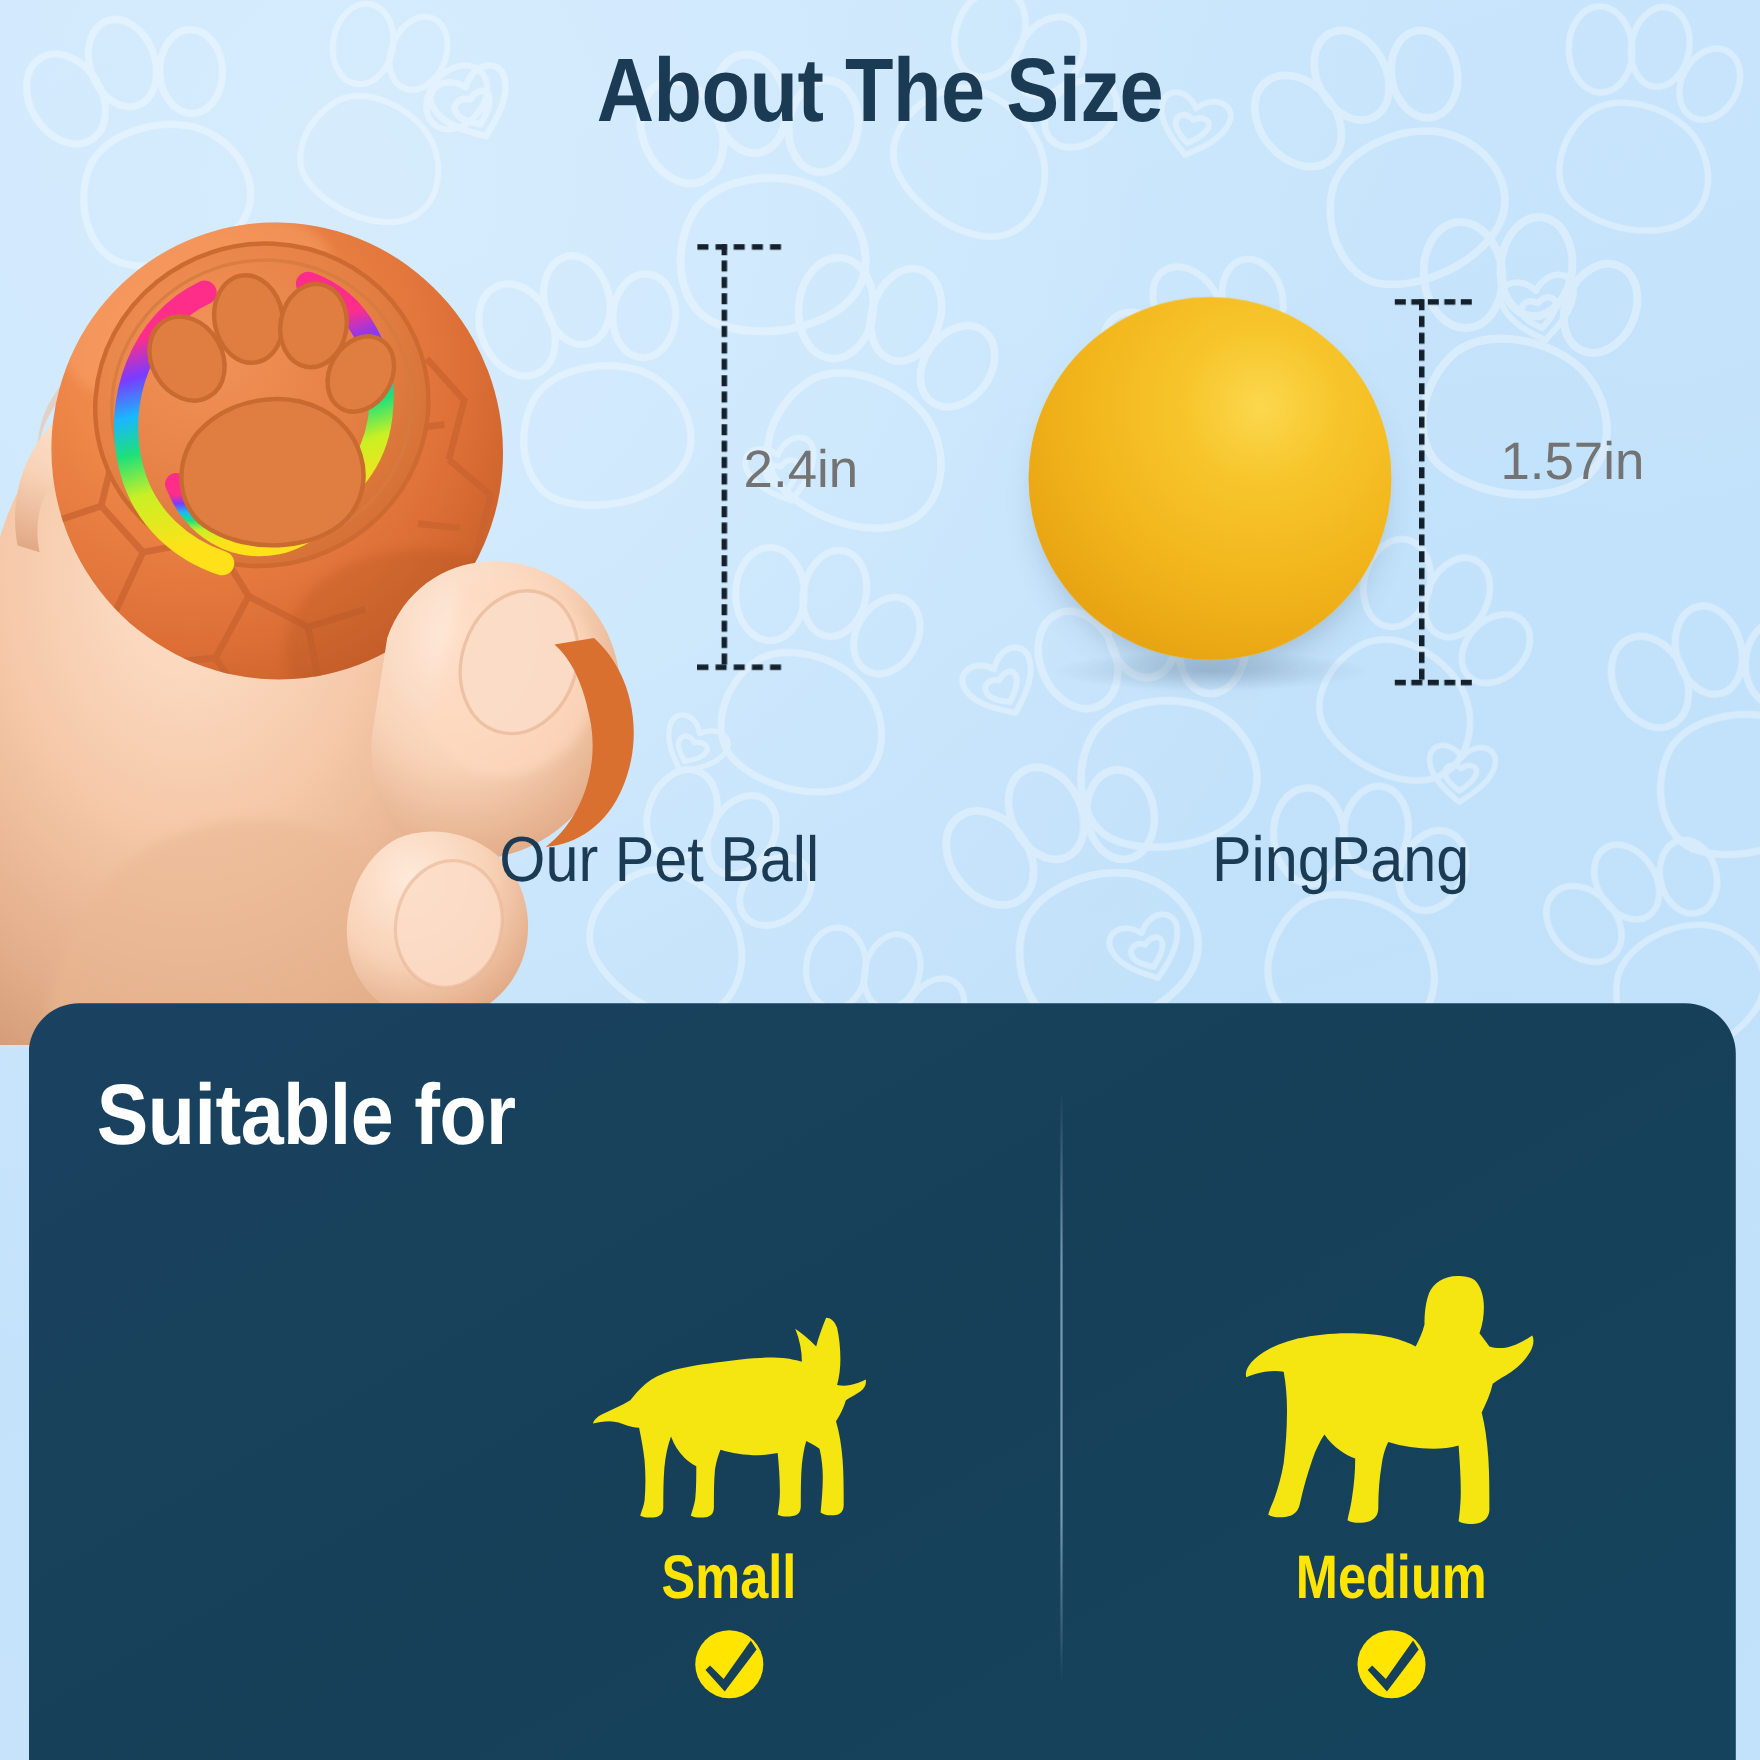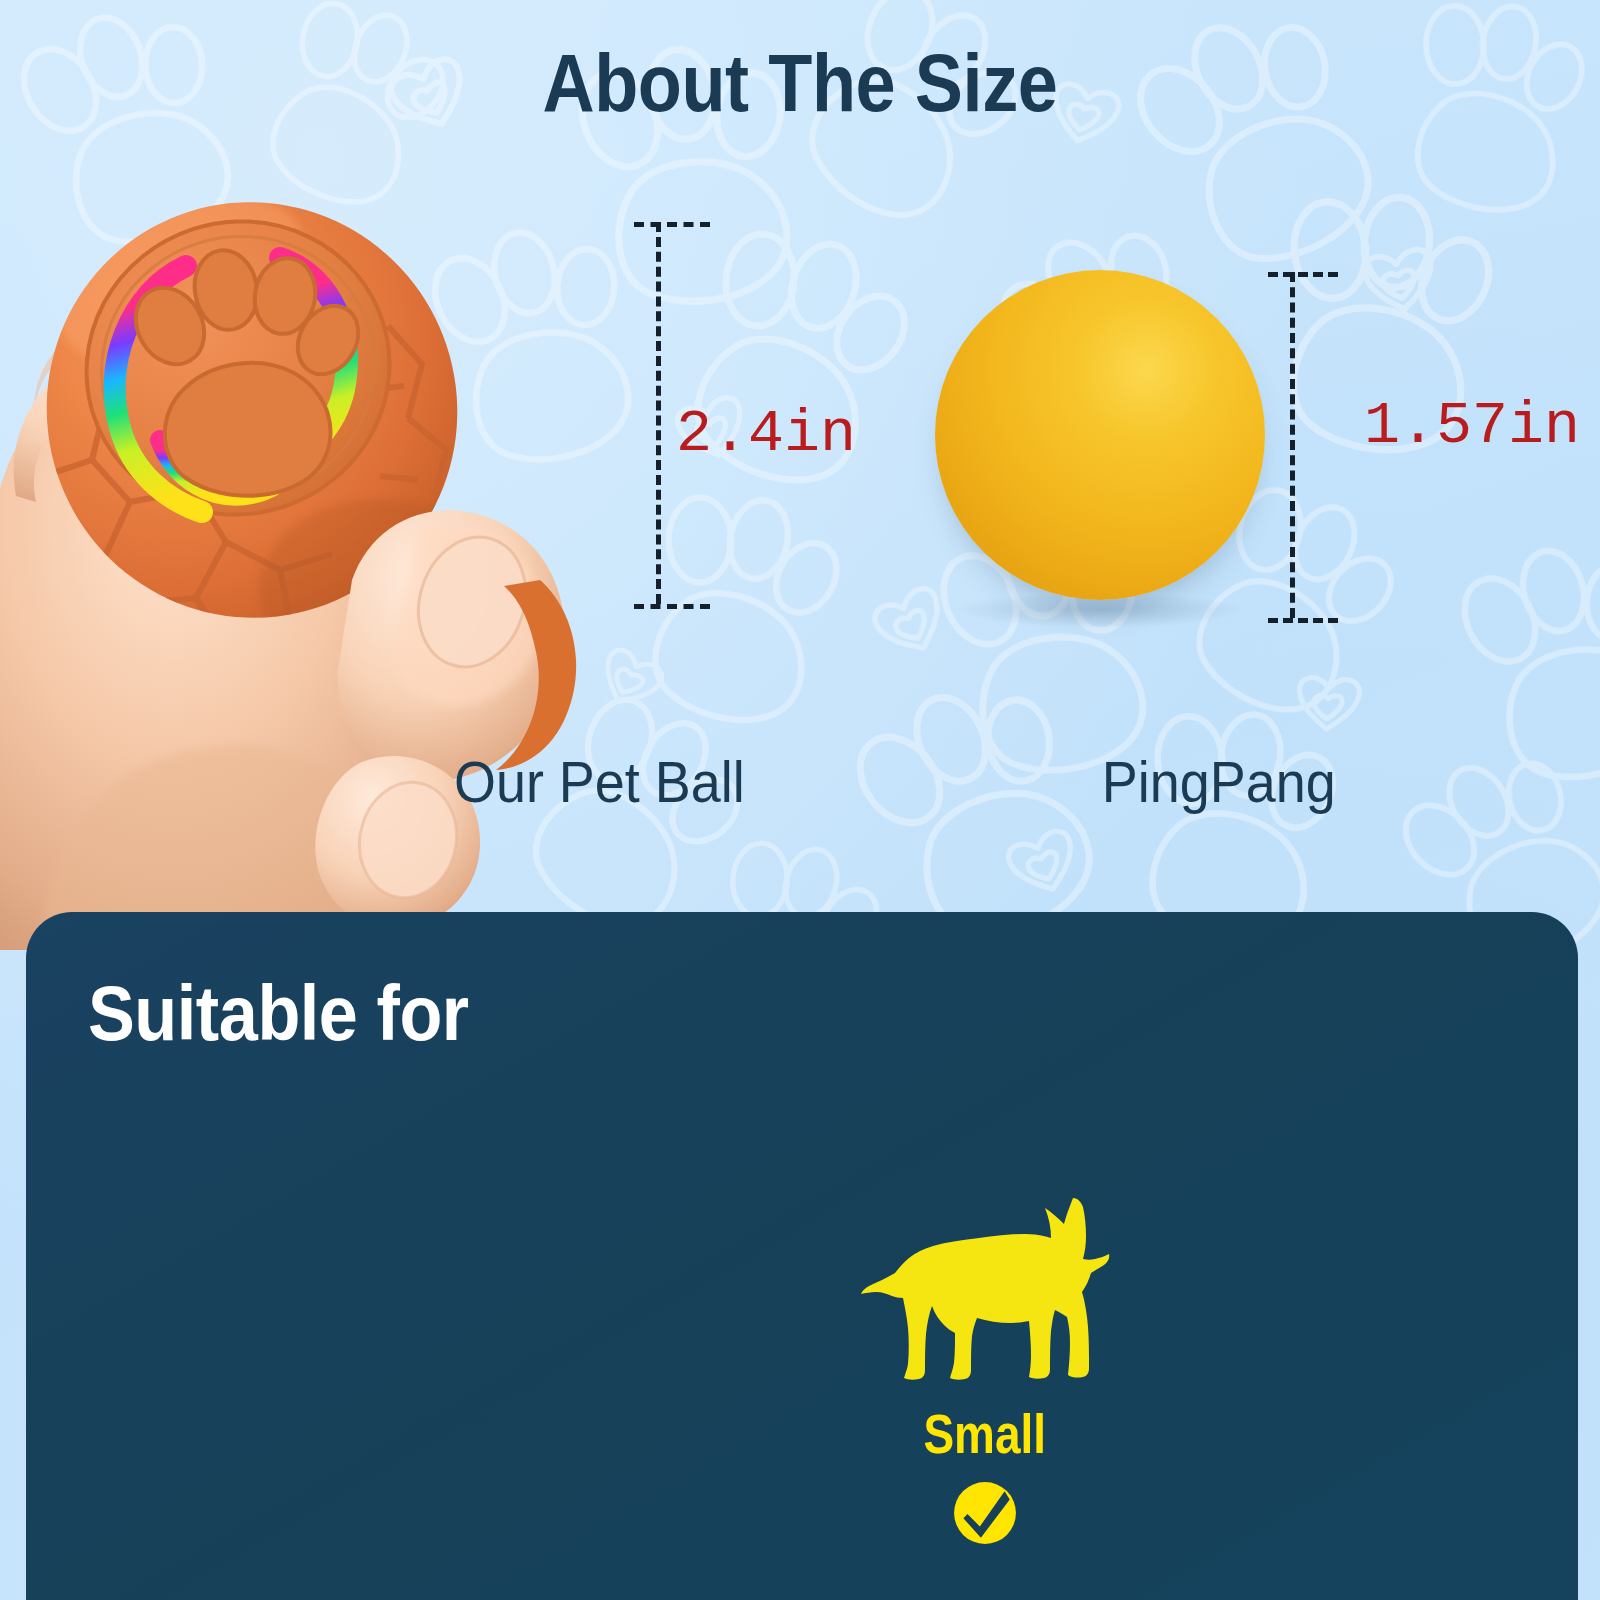--- a/index.html
+++ b/index.html
@@ -37,22 +37,22 @@
   .dim-vert{
     position:absolute; width:0;
     border-left:5px dashed #14202b;
   }
   .dim-cap{
     position:absolute; height:0;
     border-top:5px dashed #14202b;
   }
   .dim-text{
     position:absolute;
-    font-size:60px; color:#b91c1c;
-    font-family:Liberation Mono, monospace;
+    font-size:48px; color:#737373;
+    font-family:Liberation Sans, sans-serif;
     white-space:nowrap;
   }
 
   
   #pingpang-ball{
     position:absolute;
     left:935px; top:270px; width:330px; height:330px;
     border-radius:50%;
     background:
       radial-gradient(circle at 64% 30%, #fcd84e 0%, #f7c62c 22%, #f2b61c 52%, #e8a413 78%, #d9950c 100%);
@@ -82,21 +82,21 @@
   }
   #suitable-title{
     position:absolute; left:62px; top:56px;
     font-size:78px; font-weight:bold; color:#ffffff;
     transform:scaleX(.9); transform-origin:left center;
     letter-spacing:-.5px;
   }
 
   
   #size-columns{
-    position:absolute; left:357px; top:0; width:1204px; height:672px;
+    position:absolute; left:336px; top:0; width:1204px; height:672px;
     display:flex;
   }
   .size-col{
     flex:1 1 0;
     position:relative;
     display:flex; flex-direction:column;
     align-items:center; justify-content:flex-end;
     padding-bottom:38px;
   }
   .size-col + .size-col::before{
@@ -370,16 +370,50 @@
             C 227 46, 226 36, 224 27 C 222 22, 219 18, 214 18 Z"></path>
         </svg>
       </div>
       <div class="size-label">Small</div>
       <svg class="check-badge" viewBox="0 0 64 64" aria-hidden="true">
         <circle cx="32" cy="32" r="30" fill="#ffe500"></circle>
         <path d="M15 33 L27 45 L51 11 L56 19 L28 56 L11 37 Z" fill="#164058"></path>
       </svg>
     </div>
 
+    <div class="size-col">
+      <div class="dog-wrap">
+        <svg width="272" height="238" viewBox="0 0 272 238" aria-hidden="true">
+          <path fill="#f5e612" d="M196 6 C 184 6, 174 12, 170 22
+            C 167 30, 166 40, 166 50 C 164 58, 161 64, 158 70
+            C 152 67, 144 64, 136 62 C 124 59, 110 58, 96 58
+            C 80 58, 64 60, 50 63 C 38 66, 28 70, 20 75
+            C 14 79, 9 83, 6 88 C 4 91, 3 95, 4 98
+            C 9 96, 15 94, 21 93 C 27 92, 33 92, 38 93
+            C 40 104, 41 116, 41 128 C 41 144, 40 160, 38 176
+            C 36 188, 33 198, 30 207 C 28 213, 25 218, 24 223
+            C 29 226, 37 226, 44 224 C 49 222, 52 218, 53 212
+            C 56 198, 60 185, 64 173 C 67 164, 71 156, 75 150
+            C 79 156, 84 161, 90 165 C 94 168, 98 170, 103 172
+            C 103 184, 102 196, 100 208 C 99 216, 97 222, 96 228
+            C 101 231, 109 231, 116 229 C 121 227, 124 223, 124 217
+            C 124 203, 125 190, 127 178 C 128 170, 130 163, 133 157
+            C 146 161, 160 163, 174 163 C 182 163, 190 162, 197 160
+            C 198 174, 199 188, 199 202 C 199 212, 198 221, 197 229
+            C 202 232, 210 232, 217 230 C 222 228, 225 224, 225 218
+            C 225 202, 225 186, 224 171 C 223 156, 221 142, 218 130
+            C 222 122, 226 113, 228 104 C 233 100, 239 97, 245 93
+            C 252 88, 258 82, 262 75 C 265 70, 266 64, 264 60
+            C 258 64, 251 68, 244 70 C 238 72, 231 72, 225 70
+            C 222 66, 219 62, 216 58 C 219 50, 220 42, 220 34
+            C 220 24, 217 15, 212 10 C 208 7, 202 6, 196 6 Z"></path>
+        </svg>
+      </div>
+      <div class="size-label">Medium</div>
+      <svg class="check-badge" viewBox="0 0 64 64" aria-hidden="true">
+        <circle cx="32" cy="32" r="30" fill="#ffe500"></circle>
+        <path d="M15 33 L27 45 L51 11 L56 19 L28 56 L11 37 Z" fill="#164058"></path>
+      </svg>
+    </div>
 
 
   </div>
 </div>
 
 </body></html>

